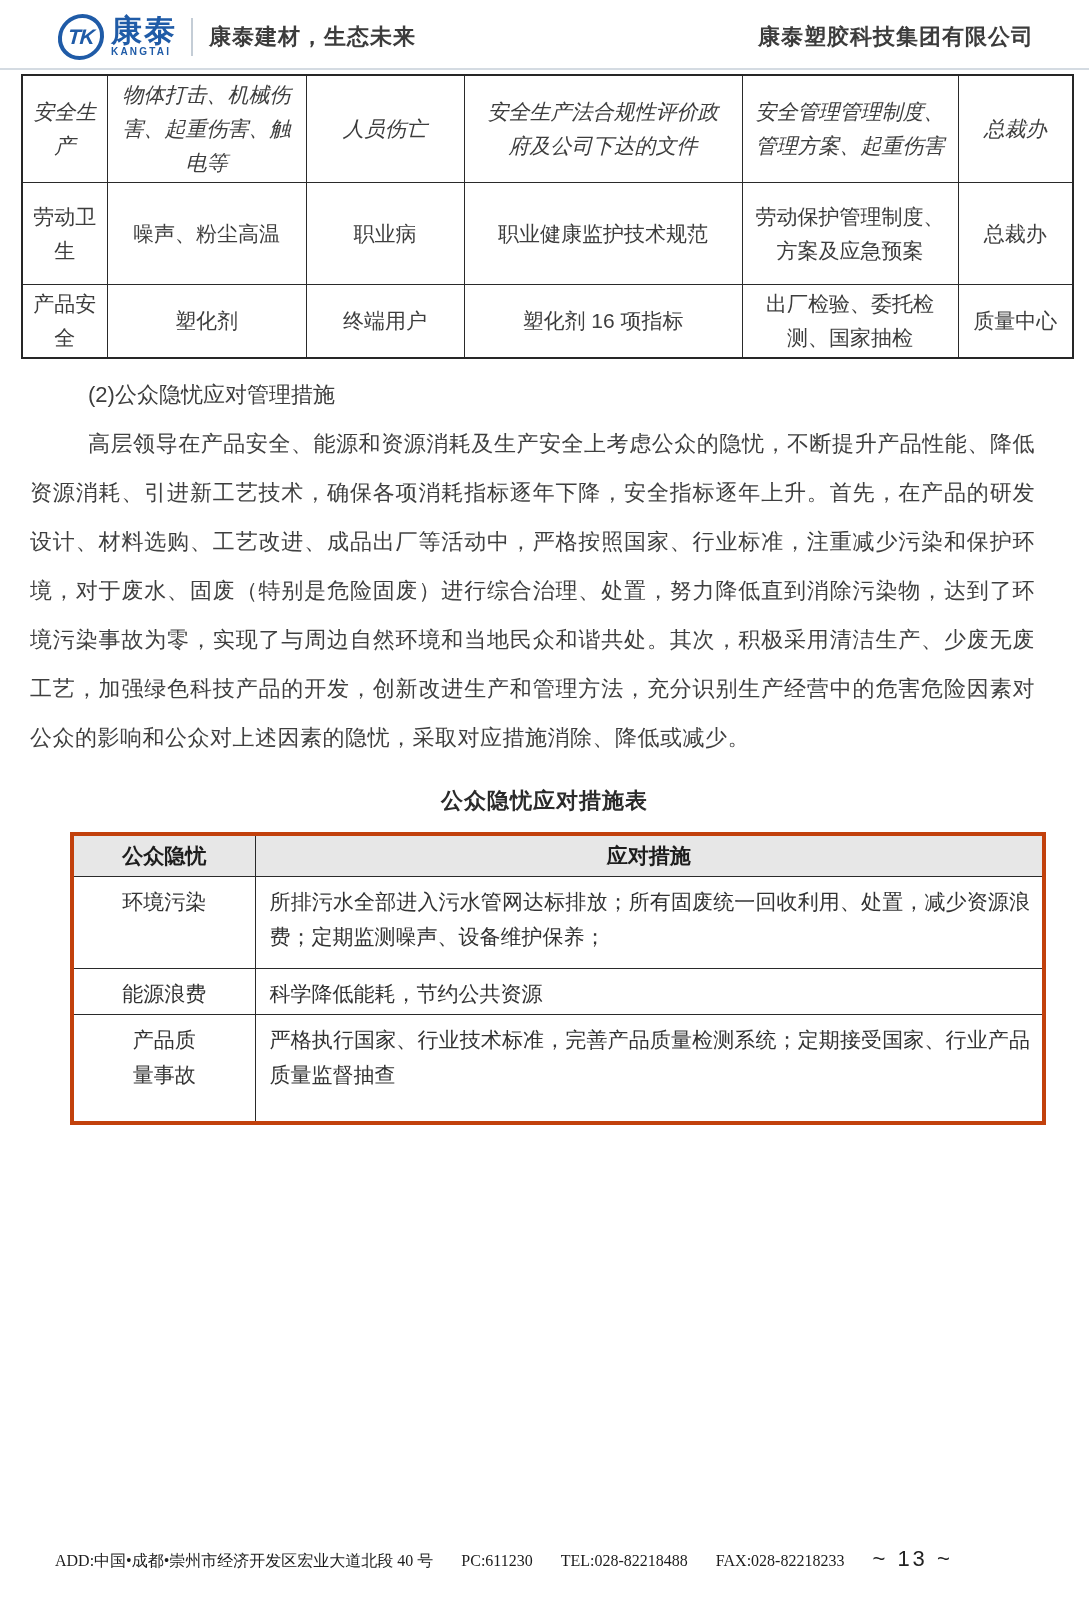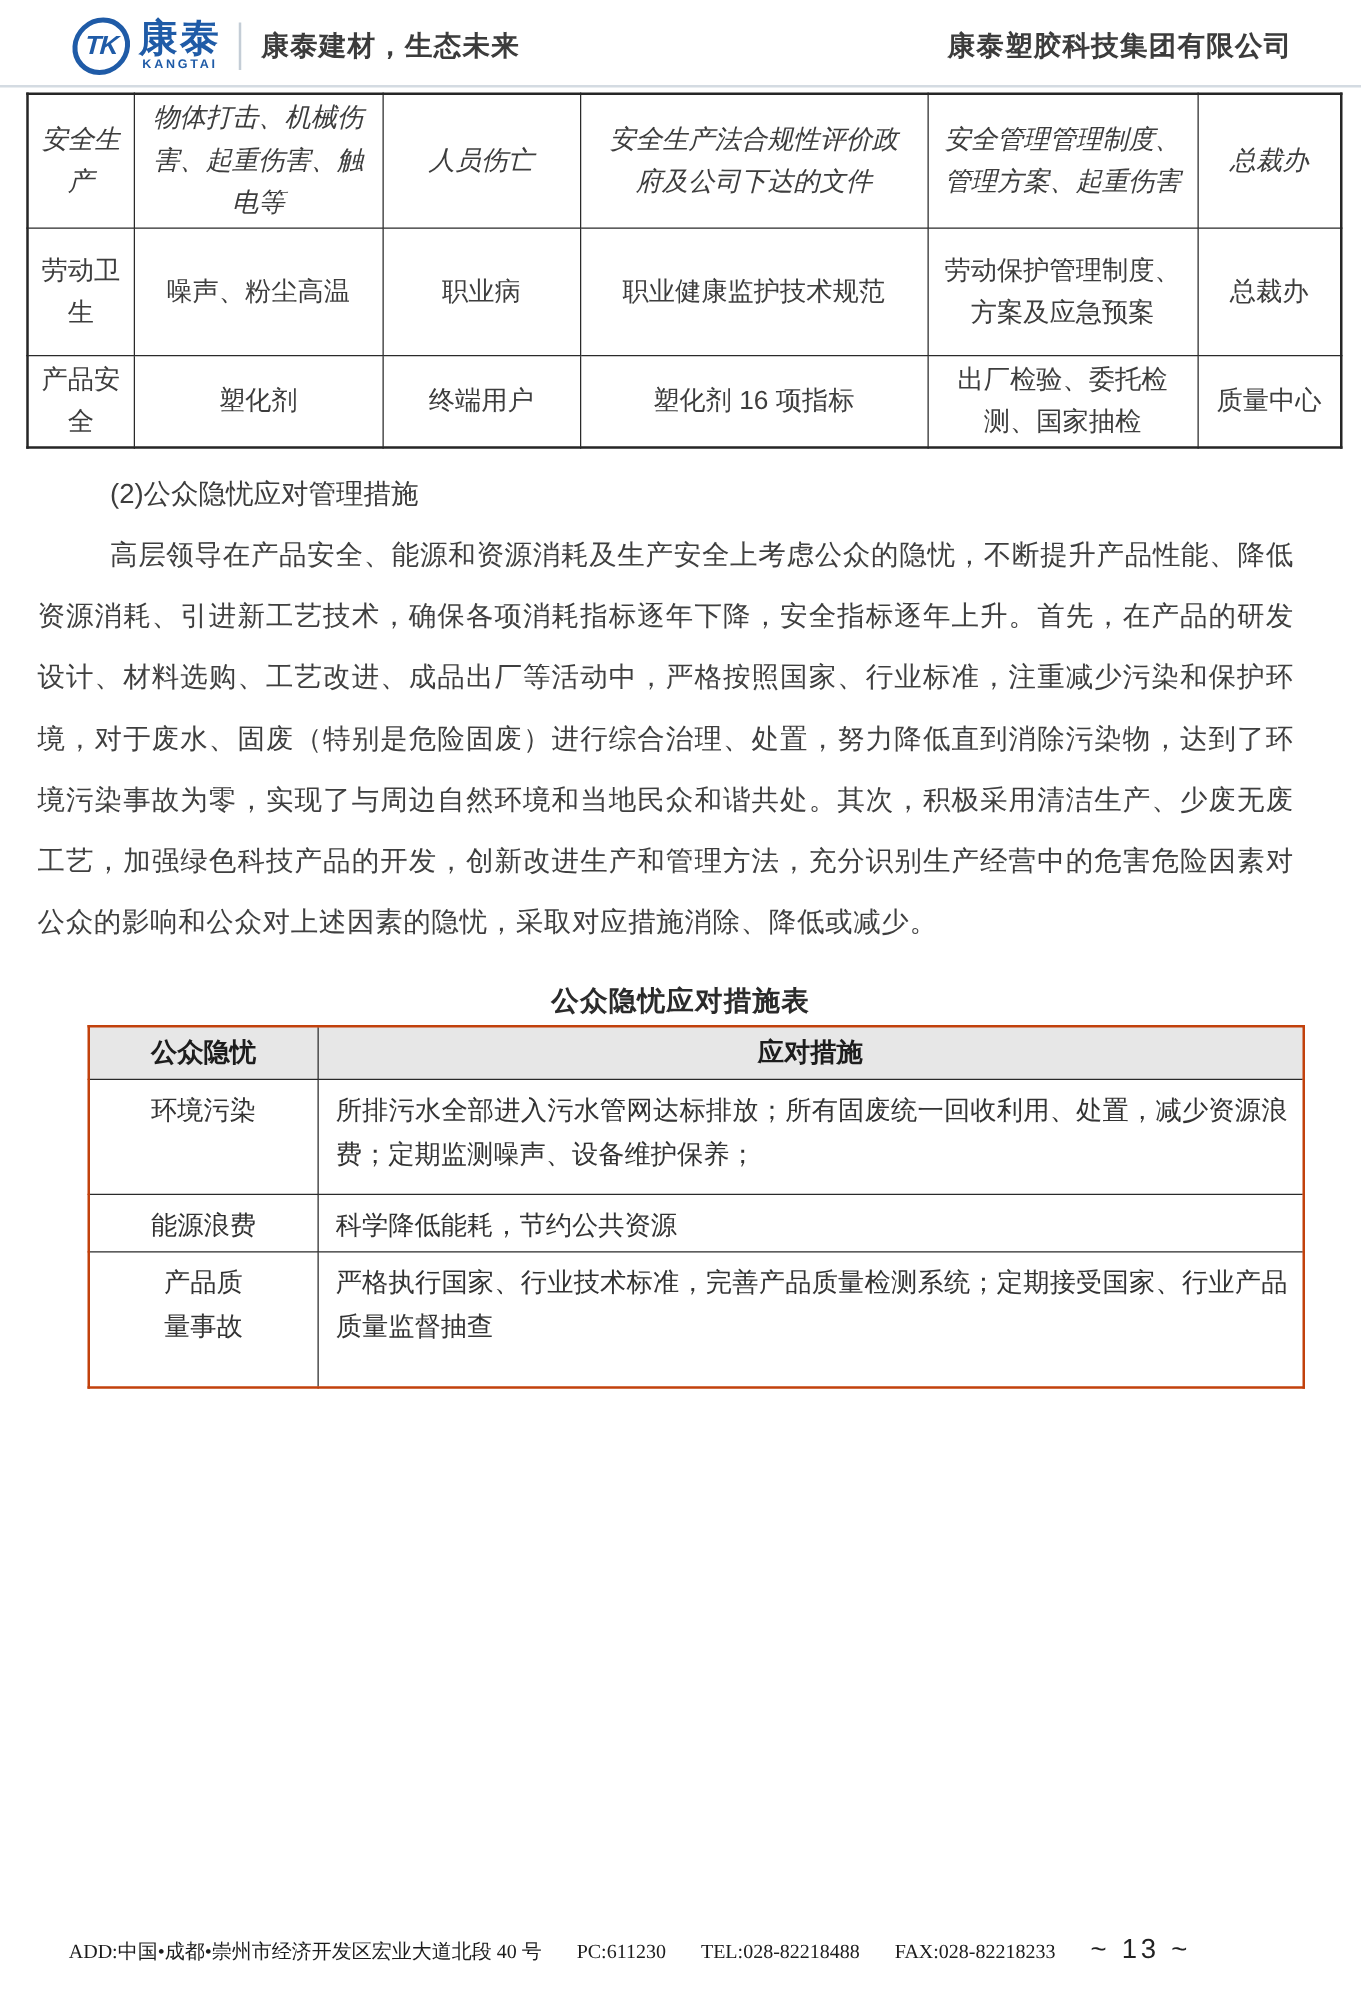--- a/index.html
+++ b/index.html
@@ -21,21 +21,21 @@
   }
   .logo { display: flex; align-items: center; }
   .monogram {
     width: 46px; height: 46px; border-radius: 50%;
     border: 4px solid #1f5ba7;
     display: flex; align-items: center; justify-content: center;
     color: #1f5ba7; font-weight: bold; font-style: italic;
     font-size: 21px; letter-spacing: -1px;
     transform: skewX(-4deg);
   }
-  .brand-block { margin-left: 7px; display: flex; flex-direction: column; align-items: center; }
+  .brand-block { margin-left: 7px; display: flex; flex-direction: column; }
   .brand-cn { color: #1f5ba7; font-size: 31px; font-weight: bold; line-height: 30px; letter-spacing: 2px; }
   .brand-en { color: #1f5ba7; font-size: 10px; font-weight: bold; letter-spacing: 2.2px; line-height: 12px; }
   .logo-divider { width: 2px; height: 38px; background: #c4cdd6; margin: 0 16px 0 14px; }
   .slogan { font-size: 22px; font-weight: 600; color: #3c3c3c; letter-spacing: 1px; }
   .company-name { margin-left: auto; font-size: 22px; font-weight: 600; color: #3c3c3c; letter-spacing: 1px; }
 
   
   table { border-collapse: collapse; table-layout: fixed; }
   .risk-table {
     width: 1051px; margin: 4px 0 0 21px;
@@ -70,22 +70,22 @@
 
   
   .measures-title {
     margin-top: 24px;
     width: 1089px;
     text-align: center;
     font-size: 22px; font-weight: bold; color: #2b2b2b;
     letter-spacing: 1px;
   }
   .measures-table {
-    width: 972px; margin: 4px 0 0 70px;
-    border: 2px solid #c2410c;
+    width: 972px; margin: 16px 0 0 70px;
+    border: 4px solid #c2410c;
     font-size: 21px;
   }
   .measures-table th {
     border: 1.5px solid #2a2a2a;
     background: #e7e7e7;
     height: 42px;
     font-size: 21px; font-weight: bold; color: #1d1d1d;
     text-align: center; vertical-align: middle;
   }
   .measures-table td {

